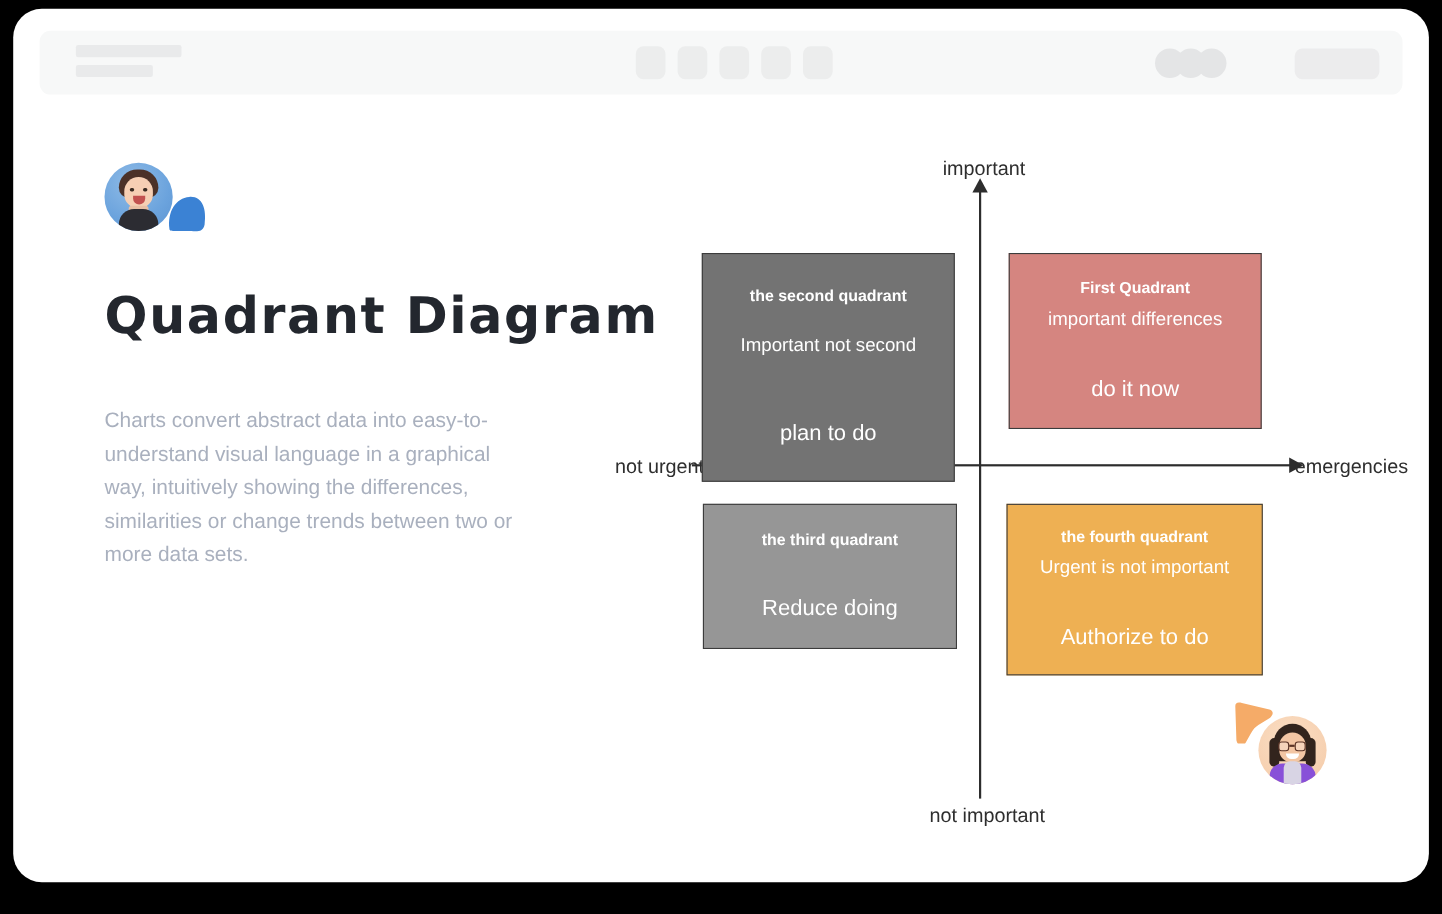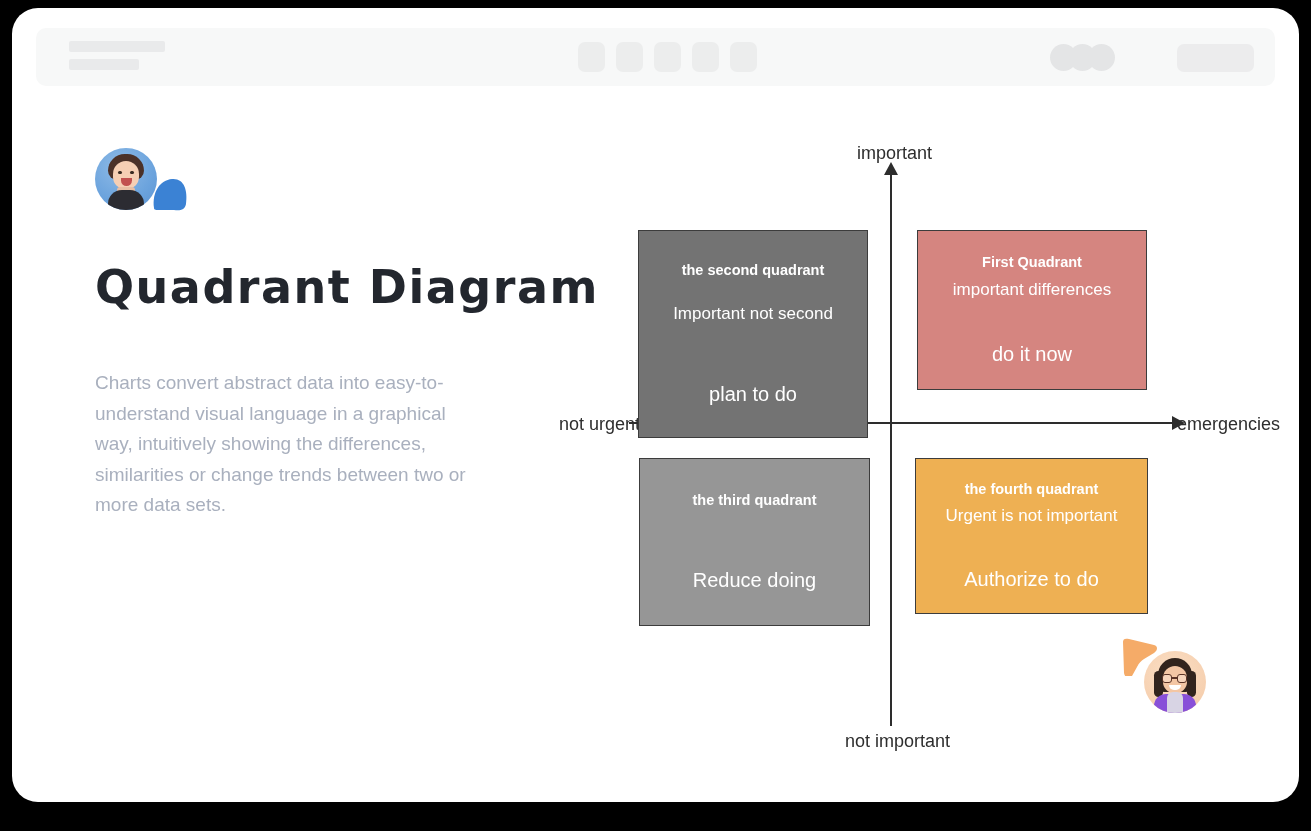--- a/index.html
+++ b/index.html
@@ -230,21 +230,21 @@
     padding: 18px 14px;
     text-align: center;
     color: #ffffff;
   }
   .q-head  { font-size: 14.5px; font-weight: 700; }
   .q-main  { font-size: 17px; font-weight: 400; line-height: 22px; }
   .q-act   { font-size: 20px; font-weight: 400; margin-top: 32px; }
 
   .q-green  { left: 106px; top: 104px;  width: 230px; height: 208px; background: #737373; }
   .q-red    { left: 385px; top: 104px;  width: 230px; height: 160px; background: #d58580; }
-  .q-gray   { left: 107px; top: 332px;  width: 231px; height: 168px; background: #969696; align-items: center; }
+  .q-gray   { left: 107px; top: 332px;  width: 231px; height: 132px; background: #969696; align-items: center; }
   .q-orange { left: 383px; top: 332px;  width: 233px; height: 156px; background: #eeb053; }
 
   
   .cursor-orange {
     position: absolute;
     left: 1108px;
     top: 628px;
     width: 100px;
     height: 80px;
   }

